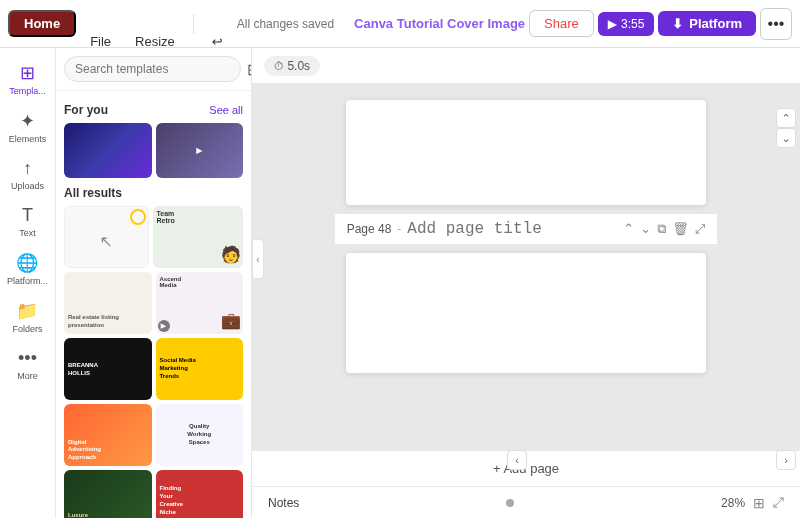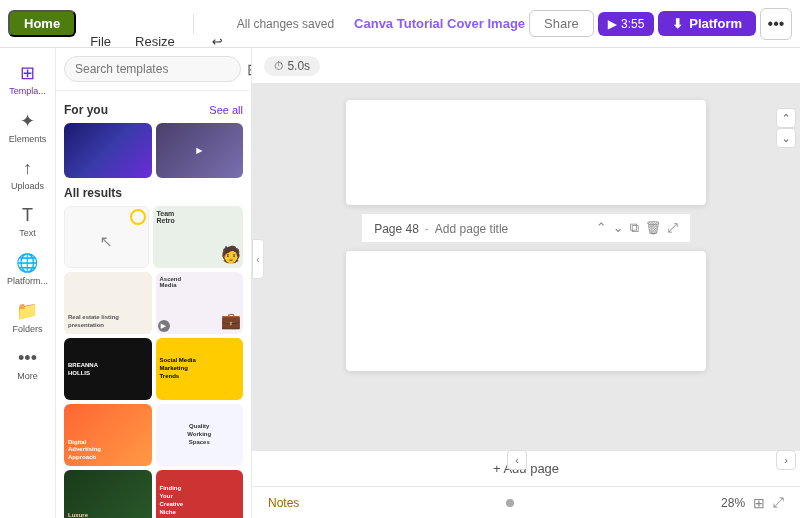--- a/index.html
+++ b/index.html
@@ -4,32 +4,32 @@
   <style>
     * { box-sizing: border-box; margin: 0; padding: 0; }
     body { font-family: -apple-system, BlinkMacSystemFont, 'Segoe UI', sans-serif; width: 800px; height: 518px; overflow: hidden; background: #f0f0f0; }
 
     
     .topbar {
       display: flex; align-items: center; height: 48px; background: #fff;
       border-bottom: 1px solid #e0e0e0; padding: 0 8px; gap: 4px;
     }
     .topbar-home {
-      background: #4d7c0f; color: #fff; border-radius: 6px;
+      background: #7f1d1d; color: #fff; border-radius: 6px;
       padding: 4px 14px; font-size: 13px; font-weight: 600; cursor: pointer;
     }
     .topbar-btn {
       background: none; border: none; cursor: pointer;
       padding: 4px 10px; font-size: 13px; color: #333; border-radius: 4px; margin-top: 36px;
     }
     .topbar-divider { width: 1px; height: 20px; background: #e0e0e0; margin: 0 4px; }
     .topbar-status { font-size: 12px; color: #737373; flex: 1; }
     .topbar-title { font-size: 13px; font-weight: 600; color: #8b5cf6; }
     .topbar-share {
-      background: none; border: 1px solid #ccc; color: #737373;
+      background: none; border: 1px solid #ccc; color: #ef4444;
       border-radius: 6px; padding: 5px 14px; font-size: 13px; cursor: pointer;
     }
     .topbar-play {
       background: #6c2bd9; color: #fff; border-radius: 6px;
       padding: 5px 10px; font-size: 12px; cursor: pointer; display: flex; align-items: center; gap: 4px;
     }
     .topbar-download {
       background: #6c2bd9; color: #fff; border-radius: 6px;
       padding: 5px 14px; font-size: 13px; font-weight: 600; cursor: pointer; border: none;
       display: flex; align-items: center; gap: 6px;
@@ -106,46 +106,46 @@
       background: #f0f0f0; border-radius: 12px; padding: 3px 10px; font-size: 12px; color: #555;
     }
     .canvas-main { flex: 1; display: flex; flex-direction: column; overflow: hidden; position: relative; }
     .canvas-scroll { flex: 1; overflow-y: auto; padding: 16px; display: flex; flex-direction: column; gap: 0; }
     .page-container { display: flex; flex-direction: column; align-items: center; gap: 8px; }
     .page-canvas-top {
       background: #fff; border-radius: 4px;
       width: 360px; height: 105px; box-shadow: 0 1px 6px rgba(0,0,0,0.12);
     }
     .page-controls {
-      display: flex; align-items: flex-end; gap: 6px;
+      display: flex; align-items: center; gap: 6px;
       padding: 6px 12px; font-size: 12px; color: #555;
       background: #fff; border-bottom: 1px solid #e8e8e8;
       border-top: 1px solid #e8e8e8;
     }
     .page-label { font-size: 12px; color: #555; }
     .page-title-input {
-      border: none; outline: none; font-size: 12px; color: #aaa;
-      background: transparent; flex: 1;
+      border: none; outline: none; font-size: 16px; color: #aaa;
+      background: transparent; flex: 1; font-family: Liberation Mono, monospace;
     }
     .page-action-icons { display: flex; gap: 6px; }
     .page-icon { font-size: 13px; color: #888; cursor: pointer; }
     .page-canvas-bottom {
       background: #fff; border-radius: 4px;
       width: 360px; height: 120px; box-shadow: 0 1px 6px rgba(0,0,0,0.12);
     }
     .add-page-bar {
       background: #fff; border-top: 1px solid #e8e8e8;
       height: 36px; display: flex; align-items: center; justify-content: center;
       cursor: pointer; font-size: 13px; color: #555;
     }
     .bottom-bar {
       display: flex; align-items: center; height: 32px; background: #fff;
       border-top: 1px solid #e8e8e8; padding: 0 16px; gap: 8px;
     }
-    .notes-label { font-size: 12px; color: #a16207; }
+    .notes-label { font-size: 12px; color: #404040; }
     .notes-dot { width: 8px; height: 8px; border-radius: 50%; background: #aaa; margin: 0 auto; }
     .zoom-label { font-size: 12px; color: #555; margin-left: auto; }
     .bottom-icon { font-size: 14px; color: #888; cursor: pointer; }
     .collapse-btn {
       position: absolute; left: 252px; top: 50%; transform: translateY(-50%);
       width: 12px; height: 40px; background: #fff; border: 1px solid #e0e0e0;
       border-radius: 0 4px 4px 0; cursor: pointer; display: flex; align-items: center; justify-content: center;
       font-size: 10px; color: #888; z-index: 10;
     }
     .right-scroll-btns {

